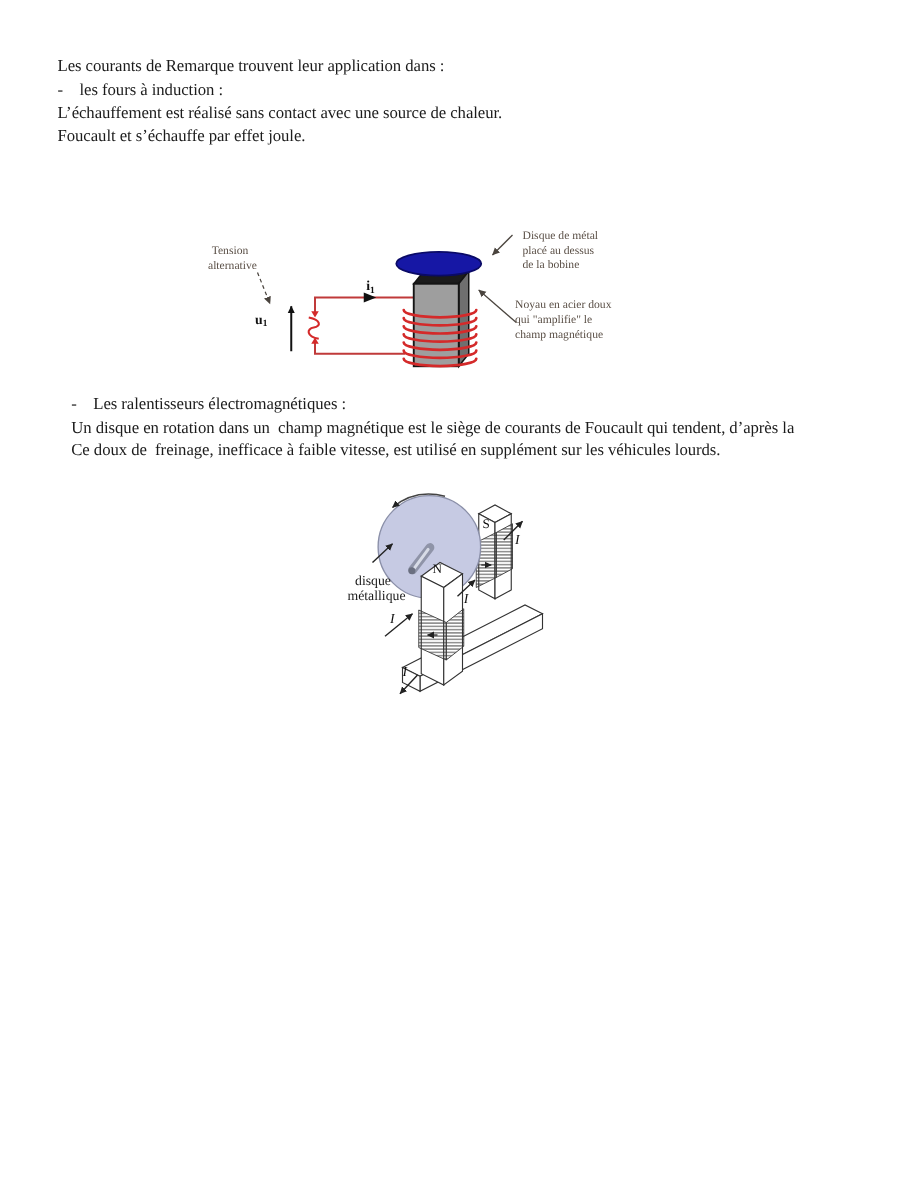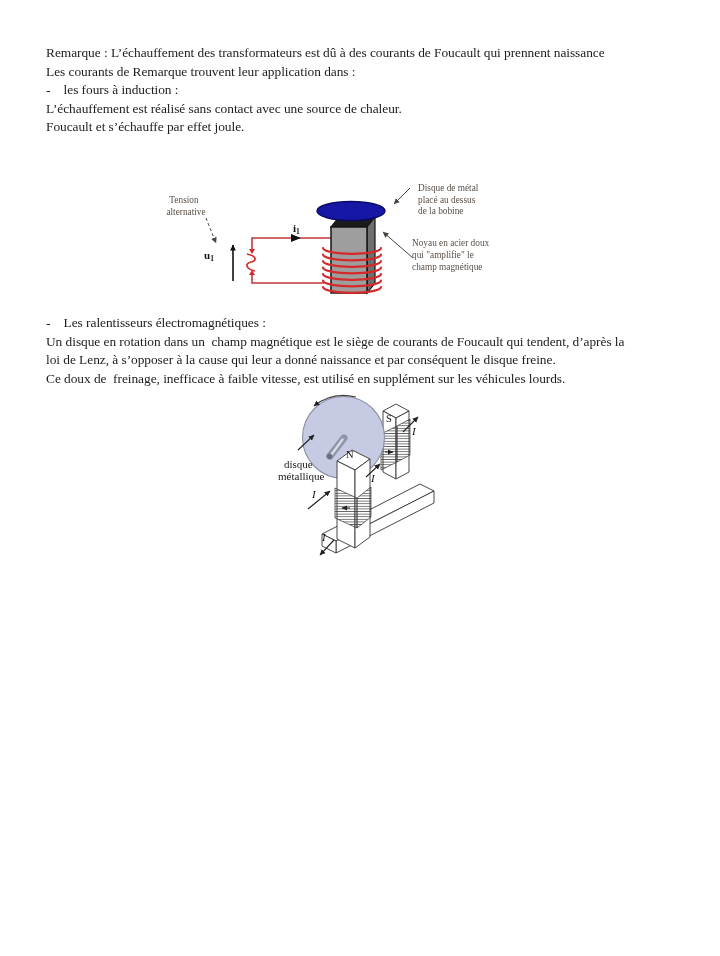--- a/index.html
+++ b/index.html
@@ -14,21 +14,20 @@
   .cur-label{font-style:italic;font-size:11px;fill:#111;}
   .pole{font-size:10.5px;fill:#111;}
   .disklabel{font-size:11px;fill:#1a1a1a;}
 </style>
 </head>
 <body>
 
 <div id="page">
 
   <div class="textblock" style="top:44px;">
-    <div class="doc-line">Remarque : L’échauffement des transformateurs est dû à des courants de Foucault qui prennent naissance</div>
     <div class="doc-line">Les courants de Remarque trouvent leur application dans :</div>
     <div class="doc-line">-    les fours à induction :</div>
     <div class="doc-line">L’échauffement est réalisé sans contact avec une source de chaleur.</div>
     <div class="doc-line">Foucault et s’échauffe par effet joule.</div>
   </div>
 
   <div class="fig" style="left:110px;top:178px;">
     <svg width="420" height="135" viewBox="0 0 420 135">
       <defs>
         <marker id="mB" markerWidth="8" markerHeight="8" refX="5.6" refY="3.5" orient="auto" markerUnits="userSpaceOnUse">
@@ -86,24 +85,23 @@
       </g>
       <line x1="303" y1="80" x2="273" y2="54" stroke="#4a443e" stroke-width="1" marker-end="url(#mG)"></line>
       <g>
         <text x="302" y="68" class="figlabel1">Noyau en acier doux</text>
         <text x="302" y="80" class="figlabel1">qui "amplifie" le</text>
         <text x="302" y="92" class="figlabel1">champ magnétique</text>
       </g>
     </svg>
   </div>
 
-  <div class="textblock" style="top:314px;">
+  <div class="textblock" style="top:314px;margin-left:11px;">
     <div class="doc-line">-    Les ralentisseurs électromagnétiques :</div>
     <div class="doc-line">Un disque en rotation dans un  champ magnétique est le siège de courants de Foucault qui tendent, d’après la</div>
-    <div class="doc-line">loi de Lenz, à s’opposer à la cause qui leur a donné naissance et par conséquent le disque freine.</div>
     <div class="doc-line">Ce doux de  freinage, inefficace à faible vitesse, est utilisé en supplément sur les véhicules lourds.</div>
   </div>
 
   <div class="fig" style="left:268px;top:388px;">
     <svg width="200" height="180" viewBox="0 0 200 180">
       <defs>
         <pattern id="hatch" width="4" height="2.6" patternUnits="userSpaceOnUse">
           <line x1="0" y1="1.3" x2="4" y2="1.3" stroke="#333" stroke-width="0.7"></line>
         </pattern>
         <marker id="mK" markerWidth="8" markerHeight="8" refX="5.4" refY="3.5" orient="auto" markerUnits="userSpaceOnUse">

